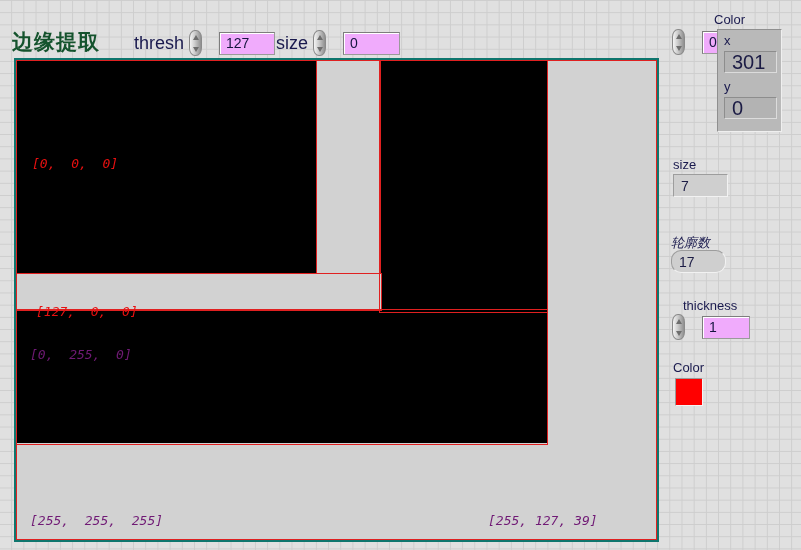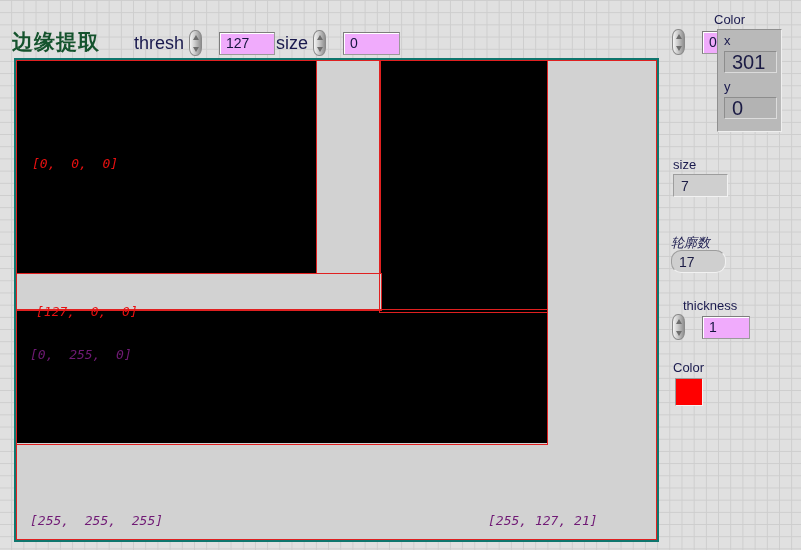--- a/index.html
+++ b/index.html
@@ -223,21 +223,21 @@
     <div class="grayhole" style="left:-2px; top:213px; width:368px; height:38px;"></div>
 
     <div class="grayhole" style="left:-2px; top:249px; width:534px; height:136px; background:transparent;"></div>
 
     <div class="grayhole" style="left:363px; top:-2px; width:169px; height:255px; background:transparent;"></div>
 
     <div class="imgtext red" style="left:16px;  top:96px;">[0,  0,  0]</div>
     <div class="imgtext red" style="left:20px;  top:244px;">[127,  0,  0]</div>
     <div class="imgtext dark" style="left:14px;  top:287px;">[0,  255,  0]</div>
     <div class="imgtext dark" style="left:14px;  top:453px;">[255,  255,  255]</div>
-    <div class="imgtext dark" style="left:472px; top:453px;">[255, 127, 21]</div>
+    <div class="imgtext dark" style="left:472px; top:453px;">[255, 127, 39]</div>
 
     <div class="redframe"></div>
   </div>
 
   <div class="panel-label" style="left:714px; top:12px;">Color</div>
 
   <div class="numctl" style="left:672px; top:29px;">
     <span class="spin">
       <span class="tri up"></span>
       <span class="tri dn"></span>

